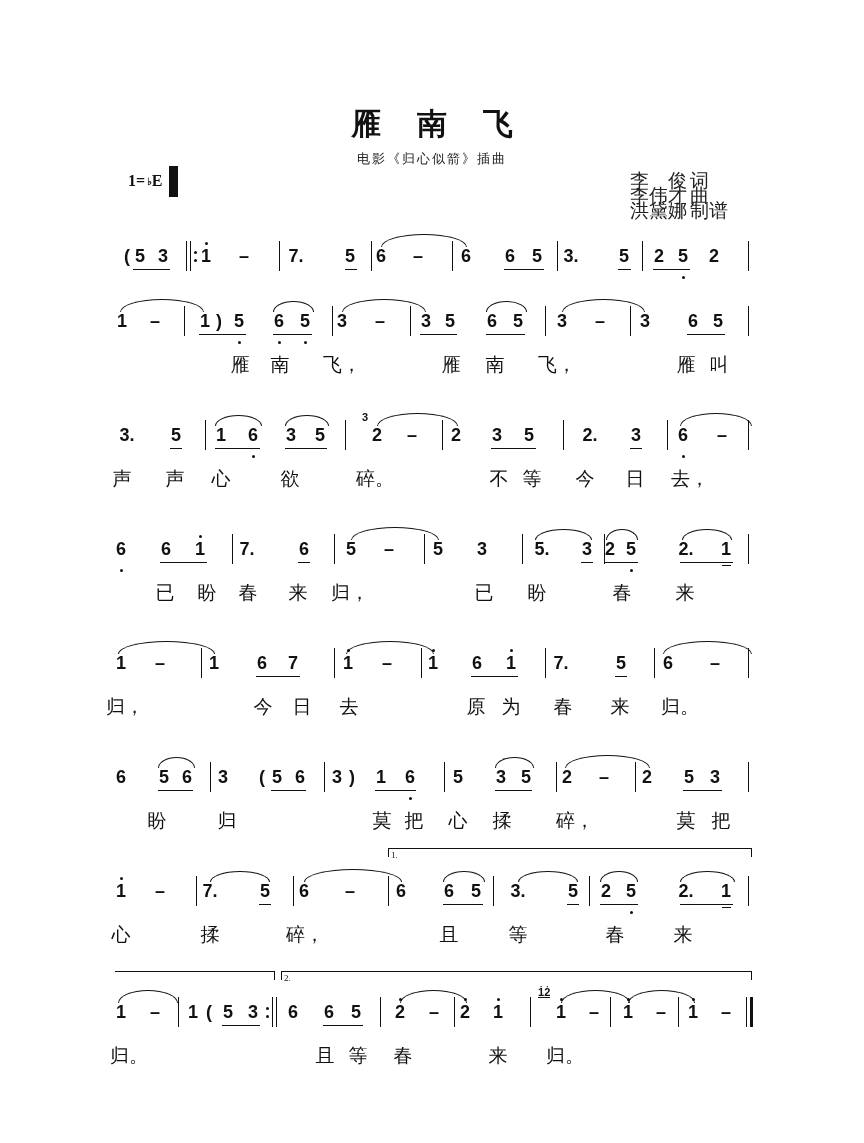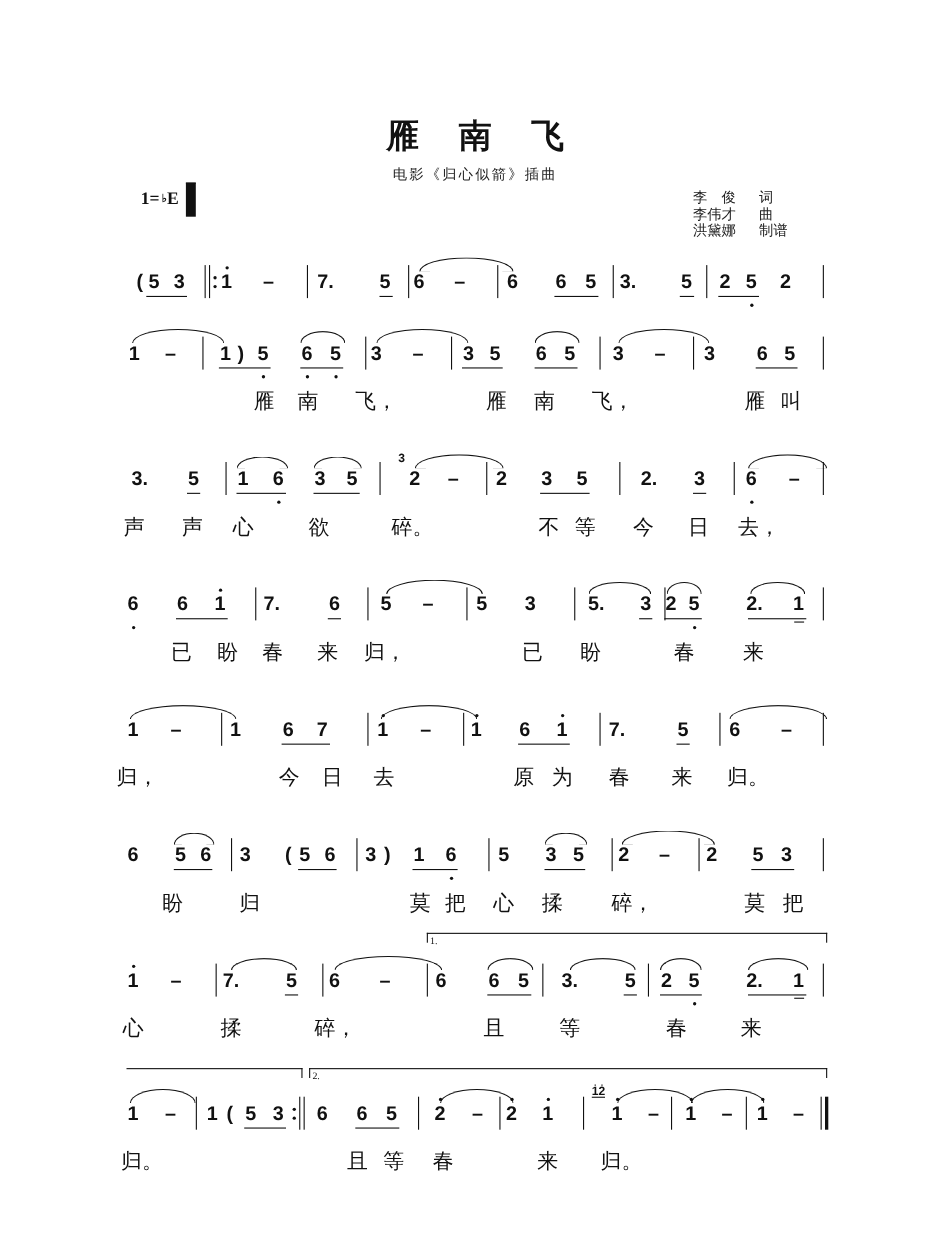--- a/index.html
+++ b/index.html
@@ -10,21 +10,21 @@
            letter-spacing: 36px; text-indent: 36px; }
   .subtitle { position: absolute; top: 150px; left: 0; width: 864px; text-align: center;
               font-family: "DejaVu Sans", sans-serif; font-size: 13px; letter-spacing: 2px; color: #222; }
   .key { position: absolute; top: 170px; left: 128px; font-family: "Liberation Serif", serif;
          font-size: 16px; font-weight: bold; display: flex; align-items: center; }
   .key .flat { font-size: 10px; vertical-align: super; margin-left: 2px; }
   .key .tsig { display: inline-flex; flex-direction: column; align-items: center; margin-left: 8px;
                font-size: 12px; line-height: 11px; font-weight: bold; }
   .key .tsig .bar { width: 9px; border-top: 1px solid #111; }
   .credits { position: absolute; top: 173px; left: 630px; font-family: "DejaVu Sans", sans-serif;
-             font-size: 13px; line-height: 15px; color: #222; }
+             font-size: 19px; line-height: 15px; color: #222; }
   .credits .row { display: flex; }
   .credits .who { width: 60px; }
   .sys { position: absolute; left: 0; width: 864px; }
   .n { position: absolute; font-weight: bold; font-size: 18px; transform: translateX(-50%);
        font-family: "Liberation Sans", sans-serif; line-height: 22px; top: 0; }
   .ul { position: absolute; border-top: 1.5px solid #111; }
   .dot { position: absolute; width: 3px; height: 3px; border-radius: 50%; background: #111; }
   .bar { position: absolute; width: 1.2px; background: #111; top: -4px; height: 30px; }
   .bar.thick { width: 3px; }
   .slur { position: absolute; border: 1.2px solid #111; border-bottom: none;

